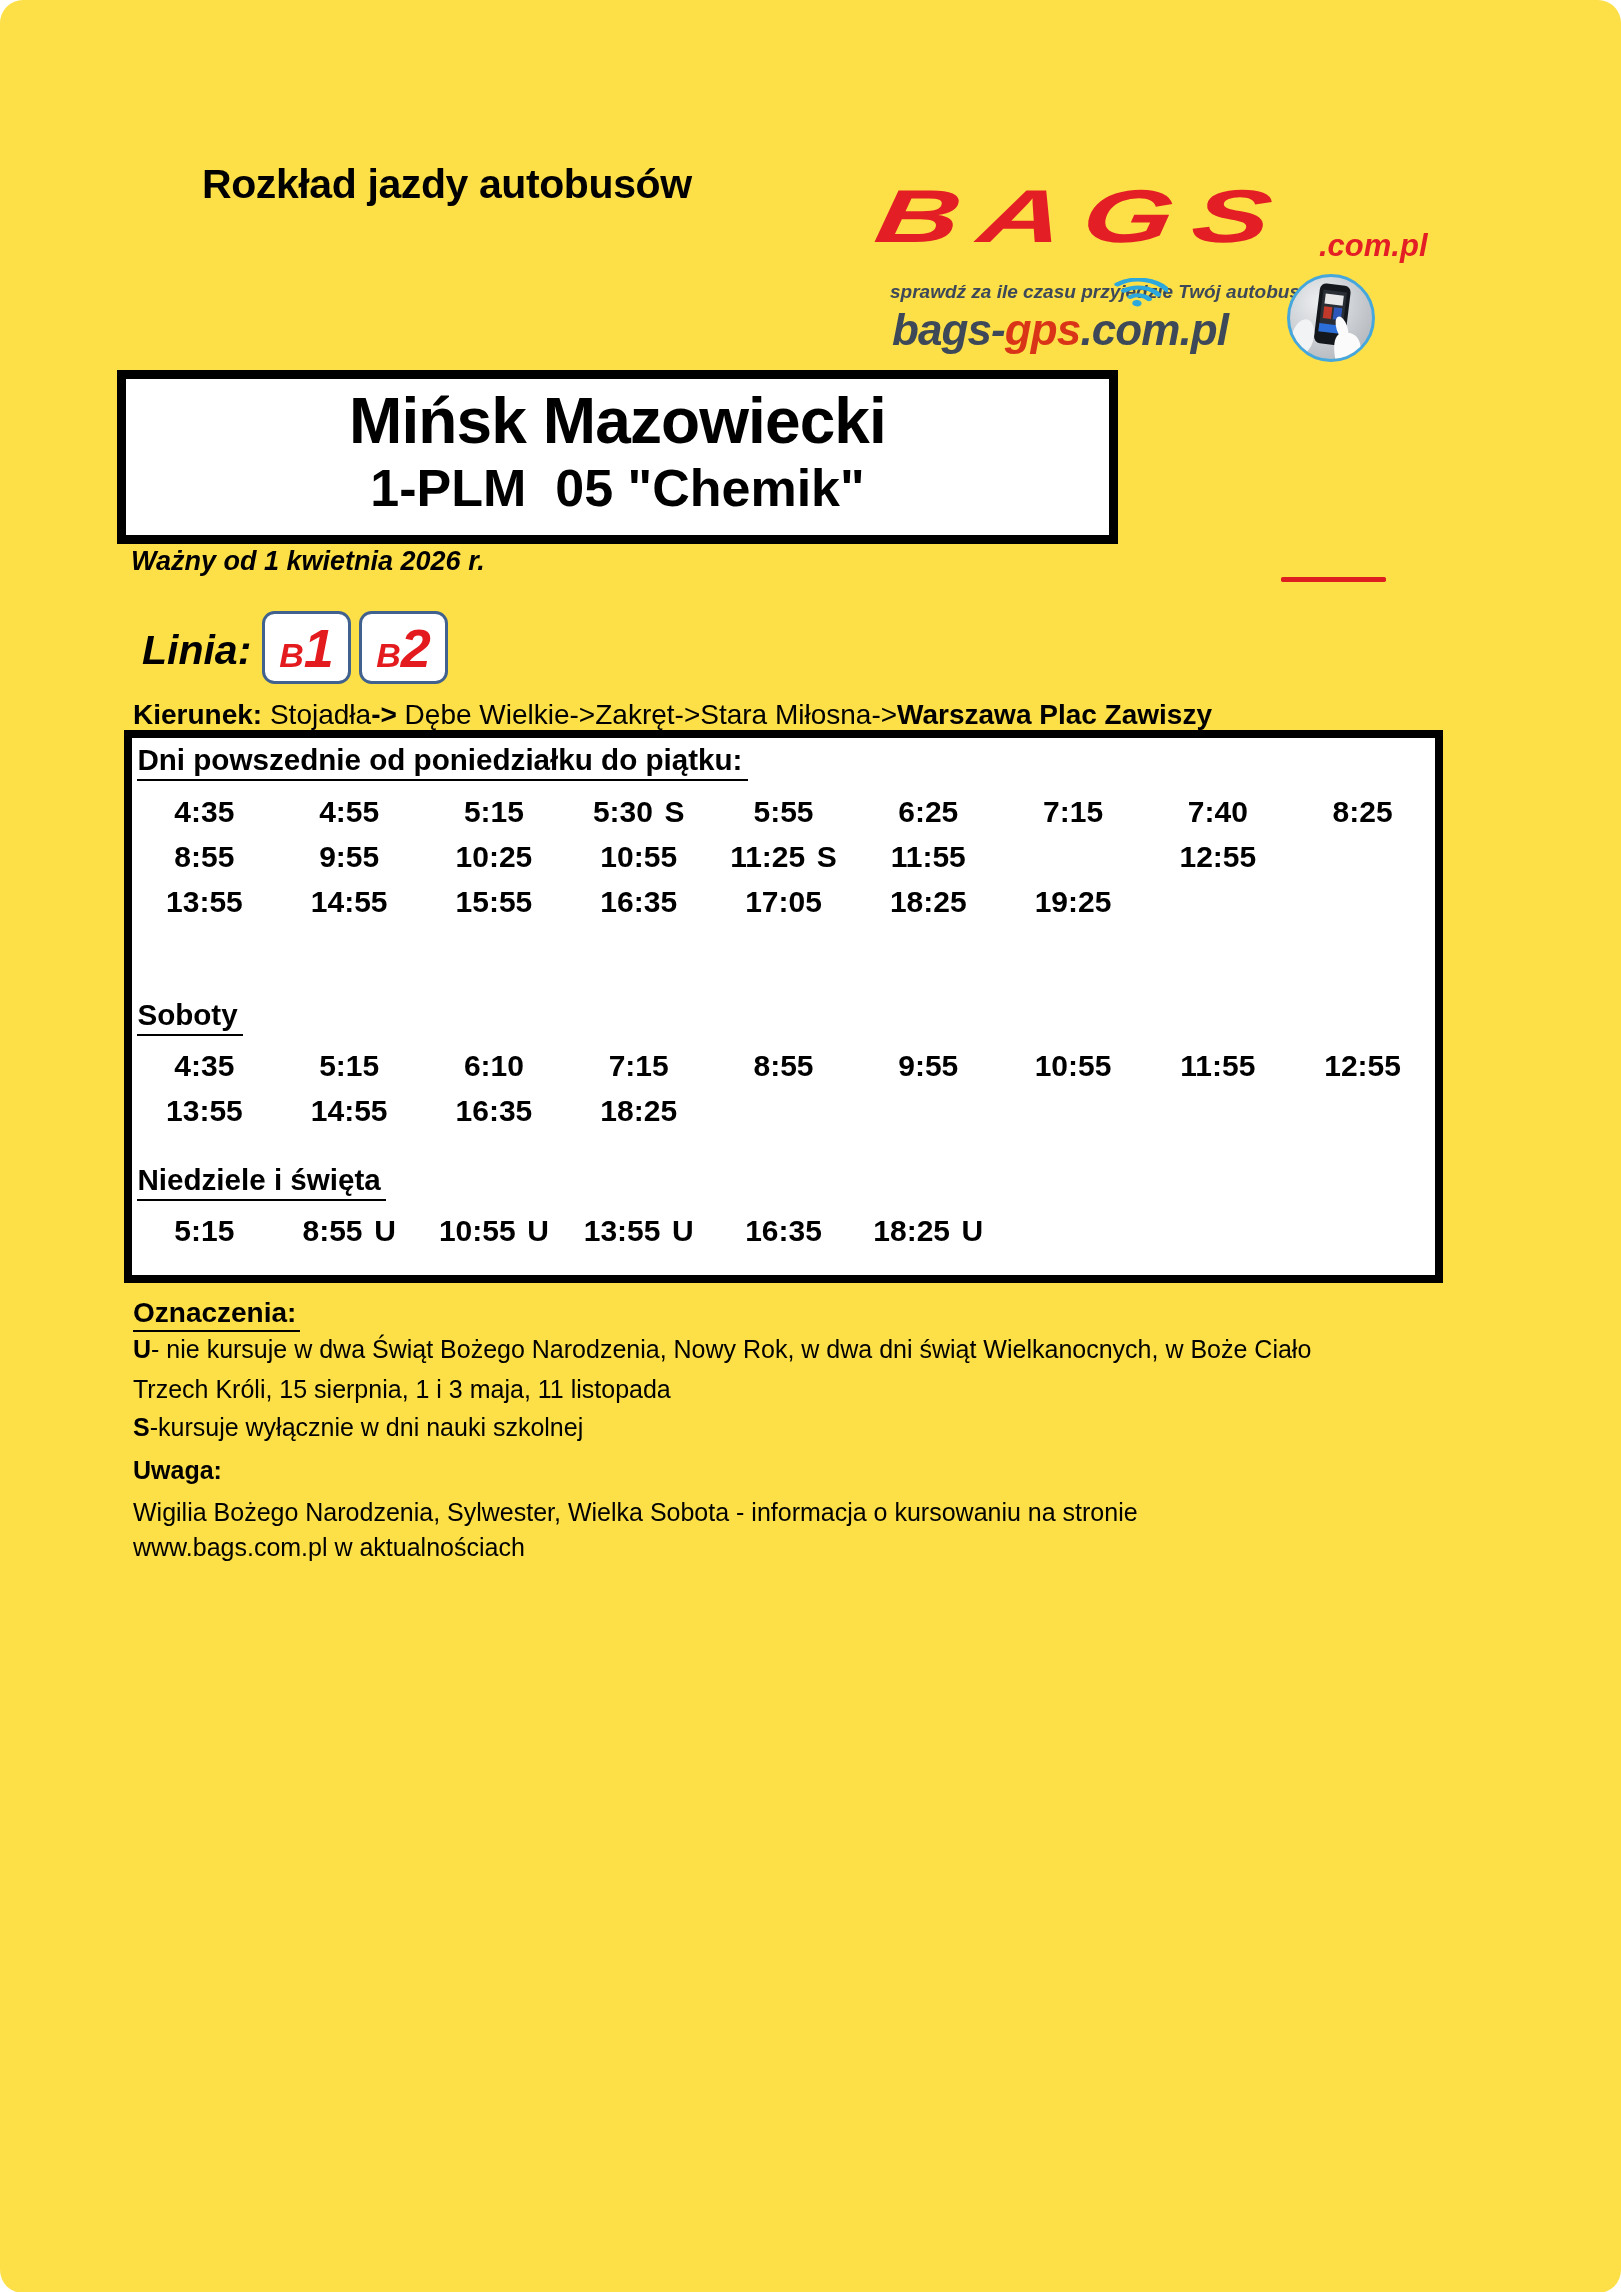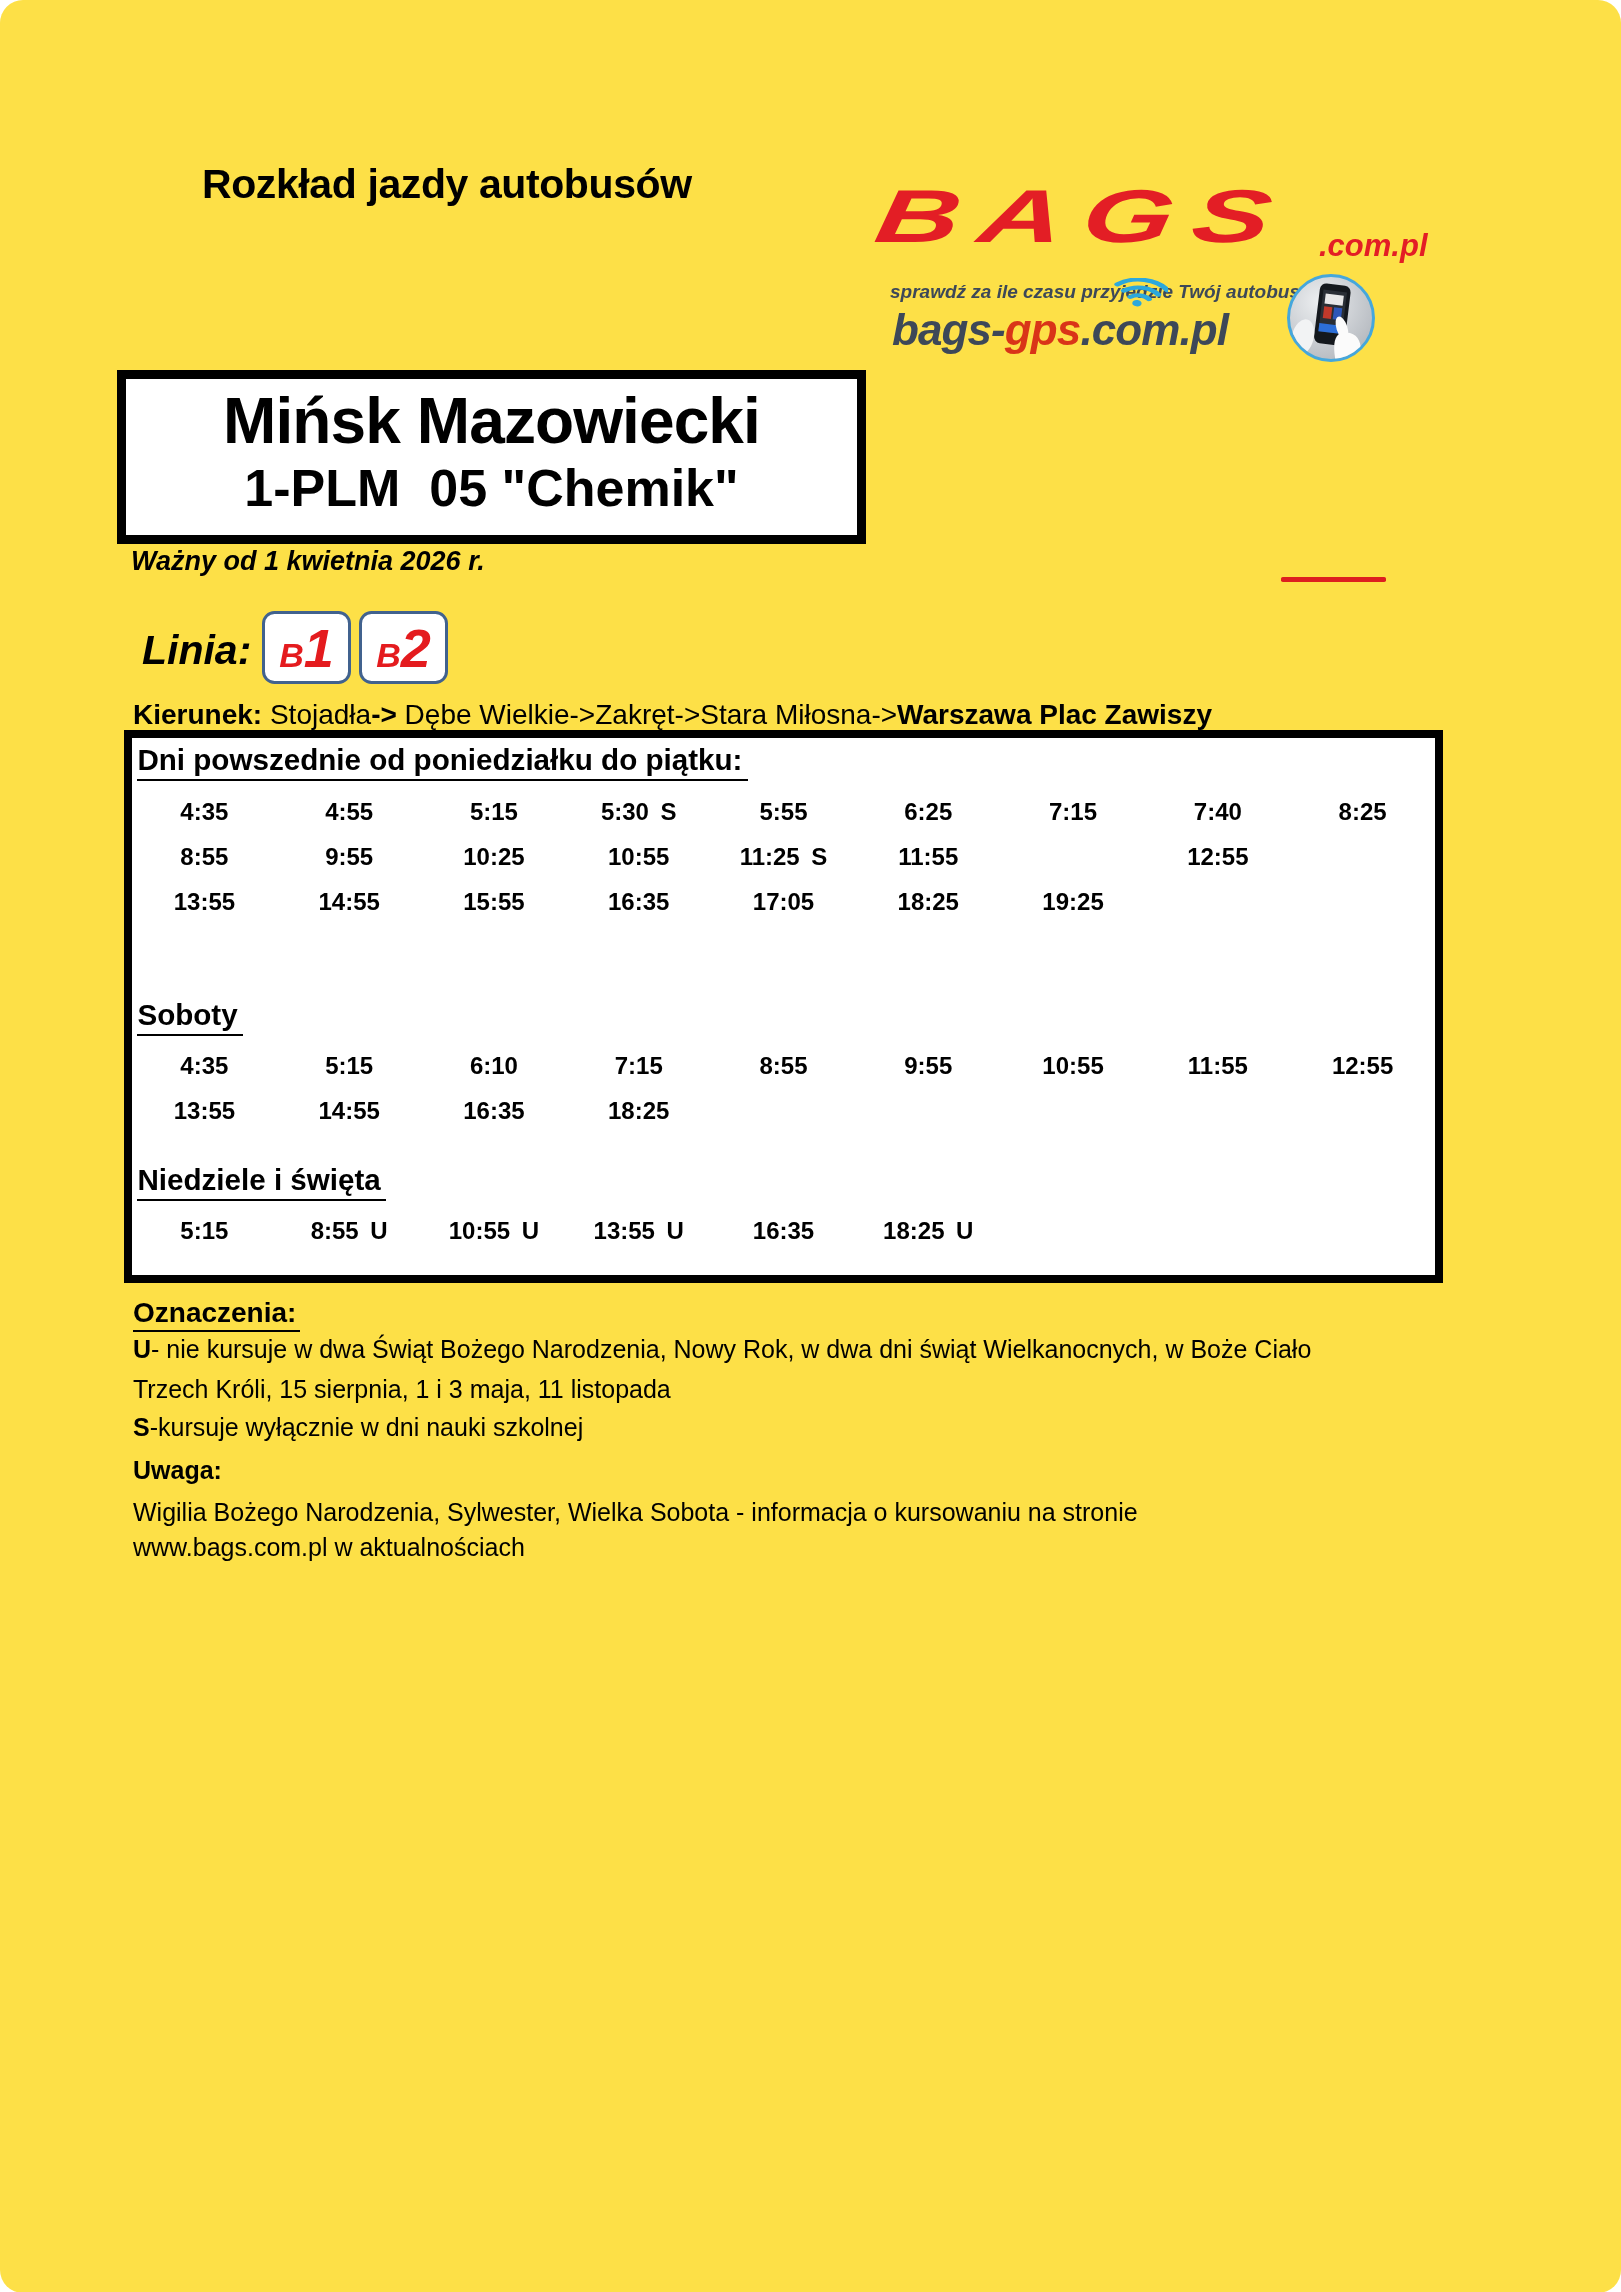--- a/index.html
+++ b/index.html
@@ -18,21 +18,21 @@
   .gps-site{position:absolute;left:892px;top:308px;font-size:44px;font-weight:bold;font-style:italic;
             letter-spacing:-0.9px;line-height:1;white-space:pre;}
   .site-dark{color:#3d4858;} .site-red{color:#d93418;}
   .wifi{position:absolute;left:1109px;top:278px;width:59px;height:29px;}
   .phone-badge{position:absolute;left:1287px;top:274px;width:88px;height:88px;border-radius:50%;
                border:3.6px solid #45a7dc;background:radial-gradient(circle at 35% 30%,#eceef0,#a8adb4);
                box-sizing:border-box;overflow:hidden;}
   .phone-badge svg{width:100%;height:100%;}
 
   
-  .header-box{position:absolute;left:117px;top:370px;width:749px;height:174px;border:9px solid #000;
+  .header-box{position:absolute;left:117px;top:370px;width:1001px;height:174px;border:9px solid #000;
               box-sizing:border-box;text-align:center;background:#fff;}
   .city{font-size:64px;font-weight:bold;margin-top:7.2px;letter-spacing:-0.9px;line-height:1.1;}
   .stop{font-size:52px;font-weight:bold;margin-top:3.6px;white-space:pre;line-height:1.1;}
 
   .contact{position:absolute;left:1104px;top:376px;font-size:27px;line-height:44px;color:#1a1a1a;}
   .red-mark{position:absolute;left:1281px;top:577px;width:105px;height:4.5px;background:#dd1f1f;border-radius:1.8px;}
   .valid-from{position:absolute;left:131px;top:546px;font-size:27px;font-weight:bold;font-style:italic;}
 
   
   .line-label{position:absolute;left:142px;top:627px;font-size:41px;font-weight:bold;font-style:italic;}
@@ -46,21 +46,21 @@
   .b{font-weight:bold;}
 
   
   .table-box{position:absolute;left:124px;top:730px;width:1291px;height:537px;border:8px solid #000;background:#fff;padding-left:12px;}
   .tt-sec{position:absolute;left:0;width:100%;}
   #sec-0{top:5.4px;} #sec-1{top:260px;} #sec-2{top:425px;}
   .sec-title{display:inline-block;margin-left:5.4px;font-size:29.6px;font-weight:bold;
              border-bottom:2.7px solid #000;padding:0 5.4px 1.8px 0;line-height:1.15;}
   .rows{margin-top:8px;}
   .time-row{display:grid;grid-template-columns:repeat(9,1fr);height:45px;align-items:center;}
-  .time-cell{display:flex;justify-content:center;align-items:baseline;gap:11.6px;font-size:24px;font-weight:bold;}
+  .time-cell{display:flex;justify-content:center;align-items:baseline;gap:11.6px;font-size:30px;font-weight:bold;}
 
   
   .legend{position:absolute;left:133px;top:1297px;width:1361px;font-size:25px;}
   .lg{position:absolute;left:0;white-space:pre;}
   .legend .sec-title{font-size:28px;margin-left:0;padding:0 3.6px 0.9px 0;border-bottom:2.7px solid #000;}
   .l0{top:0;} .l1{top:38px;} .l2{top:78px;} .l3{top:116px;} .l4{top:159px;} .l5{top:201px;} .l6{top:236px;}
 </style>
 </head>
 <body>
 

